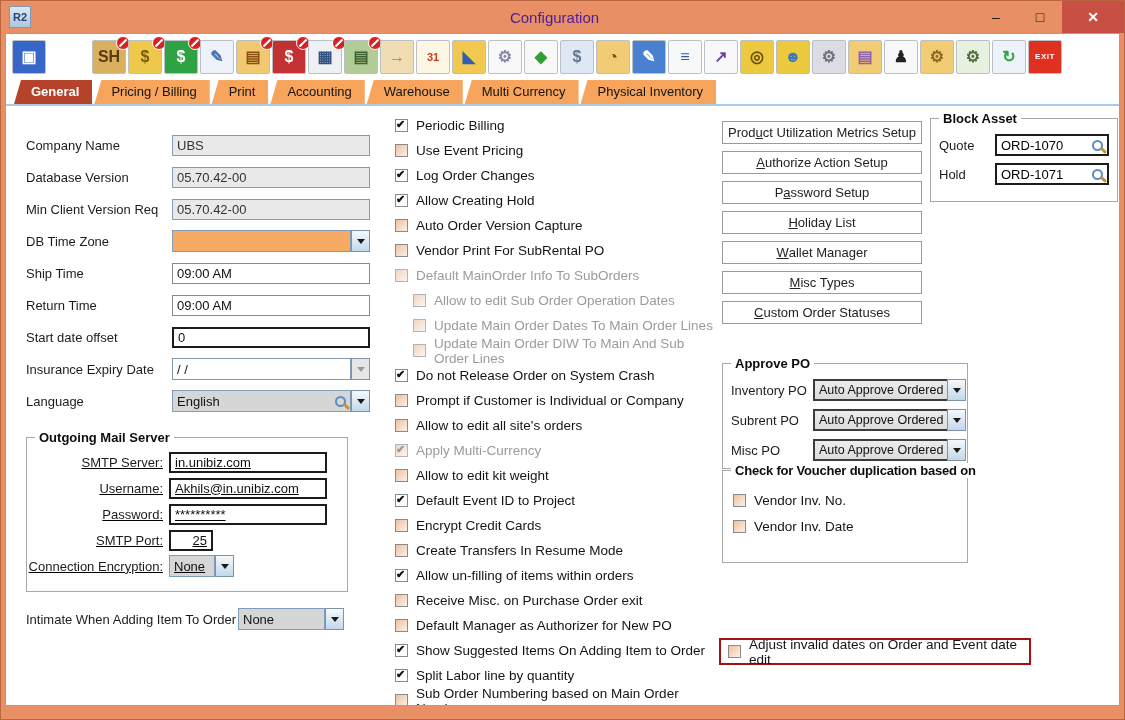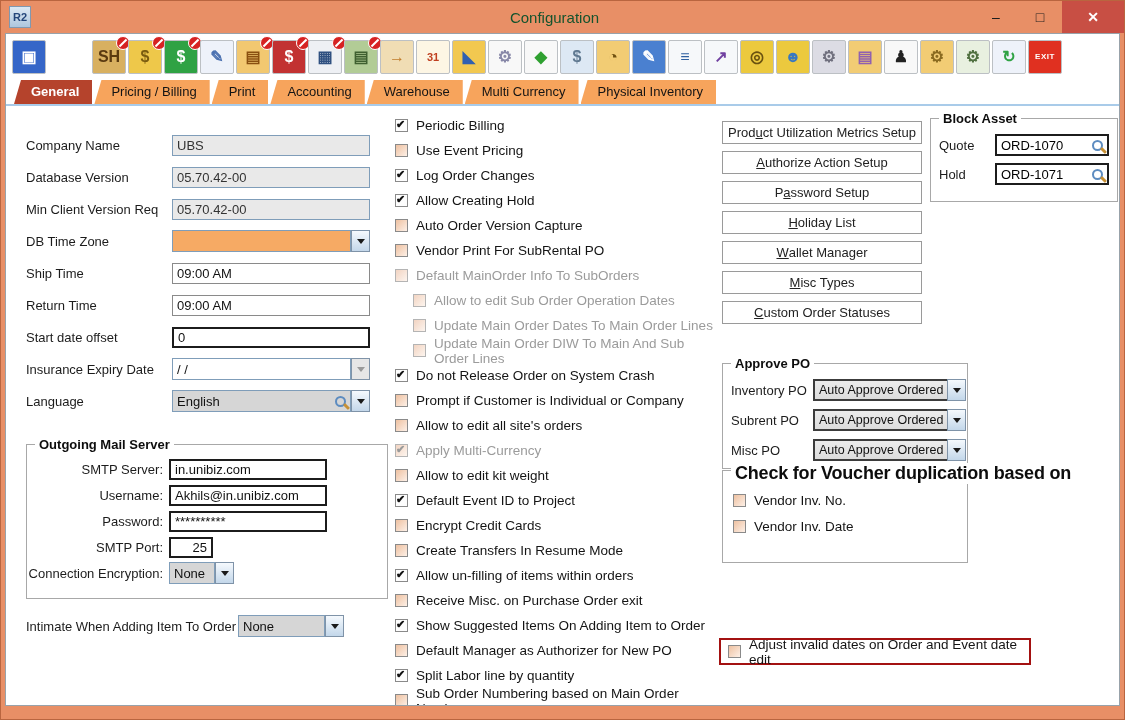--- a/index.html
+++ b/index.html
@@ -5,21 +5,21 @@
   * { box-sizing: border-box; margin: 0; padding: 0; }
   html,body { width:1125px; height:720px; overflow:hidden; }
   body { font-family:"Liberation Sans", sans-serif; font-size:13px; background:#fff; position:relative; }
 
   .window { position:absolute; inset:0; background:#e88f66; border:1px solid #b9653f; display:flex; flex-direction:column; }
 
   
   .titlebar { height:32px; display:flex; align-items:center; padding-left:8px; position:relative; flex:0 0 32px;gap:24px; }
   .app-icon { width:22px; height:22px; background:linear-gradient(#dce8f4,#aec6dd); border:1px solid #8098b0;
               color:#24457a; font-size:11px; font-weight:bold; display:flex; align-items:center; justify-content:center; z-index:2; }
-  .title { position:absolute; left:0; right:16px; text-align:center; font-size:15px; color:#14532d; }
+  .title { position:absolute; left:0; right:16px; text-align:center; font-size:15px; color:#4c1d95; }
   .winbtns { margin-left:auto; display:flex; height:100%; z-index:2; }
   .wbtn { width:44px; display:flex; align-items:center; justify-content:center; font-size:14px; color:#1d1d1d; cursor:default; }
   .wbtn.close { width:62px; background:#c84f44; color:#fff; font-weight:bold; }
 
   
   .inner { flex:1; margin:0 4px 13px 4px; background:#fff; border:1px solid #98a2aa; display:flex; flex-direction:column; overflow:hidden; }
 
   
   .toolbar { flex:0 0 46px; display:flex; align-items:center; padding:0 2px 0 6px; background:#fff; }
   .tool { width:34px; height:34px; border:1px solid #bcc0c4; border-radius:2px; margin-right:2px; position:relative;
@@ -58,21 +58,21 @@
   
   .group { position:relative; border:1px solid #a8a8a8; }
   .gtitle { position:absolute; top:-8px; left:8px; background:#fff; padding:0 4px; font-weight:bold; font-size:13px; color:#0d0d0d; white-space:nowrap; }
 
   
   .col-left { position:absolute; left:20px; top:28px; width:344px; }
   .frow { display:flex; align-items:center; height:22px; margin-bottom:10px; }
   .flabel { flex:0 0 146px; color:#1c1c1c; }
   .fctl { flex:1; display:flex; }
   .fctl > .input, .fctl > .combo { flex:1; }
-  .mailgroup { margin-top:32px; width:362px; padding:13px 10px 10px 0; }
+  .mailgroup { margin-top:25px; width:322px; padding:13px 10px 10px 0;text-decoration:underline; }
   .mrow { display:flex; align-items:center; height:22px; margin-bottom:4px; }
   .mlabel { flex:0 0 142px; text-align:right; padding-right:6px; color:#1c1c1c; }
   .mctl { display:flex; }
   .mctl .input { width:158px; }
   .mctl .input.small { width:44px; justify-content:flex-end; }
   .mctl .cval.small { flex:0 0 46px; }
   .intimate-row { margin-top:16px; display:flex; align-items:center; }
   .intimate-row .ilabel { flex:0 0 212px; color:#1c1c1c; }
   .intimate-combo { width:106px; }
   .intimate-combo .cval { background:#d6d6d6; }
@@ -98,21 +98,21 @@
   .block-asset { position:absolute; left:208px; top:4px; width:188px; height:84px; padding:14px 8px 0 8px; }
   .barow { display:flex; align-items:center; height:24px; margin-bottom:5px; }
   .balabel { flex:0 0 56px; color:#1c1c1c; }
   .bainput { flex:1; height:22px; border:2px solid #1c1c1c; display:flex; align-items:center; padding:0 4px; background:#fff; }
   .approve-po { position:absolute; left:0; top:249px; width:246px; height:106px; padding:13px 8px 0 8px; }
   .aprow { display:flex; align-items:center; height:26px; margin-bottom:4px; }
   .aplabel { flex:0 0 82px; color:#1c1c1c; }
   .acombo { display:flex; height:22px; flex:1; }
   .aval { flex:1; border:2px solid #3c3c3c; border-right:none; background:linear-gradient(#ececec,#dcdcdc); padding:0 4px; display:flex; align-items:center; font-size:12.5px; color:#111; white-space:nowrap; overflow:hidden; }
   .voucher { position:absolute; left:0; top:356px; width:246px; height:93px; padding:16px 8px 0 10px; }
-  .voucher .gtitle { font-size:18px; letter-spacing:-0.2px; }
+  .voucher .gtitle { font-size:13px; letter-spacing:-0.2px; }
   .update-open { position:absolute; left:0; top:461px; width:246px; height:63px; padding:12px 8px 0 10px; }
   .group .cbrow { height:26px; }
   .highlight-row { position:absolute; left:-3px; top:524px; width:312px; height:27px; border:2px solid #a31111;
                    display:flex; align-items:center; padding-left:7px; }
 </style>
 </head>
 <body>
 
 <div class="window">
   <div class="titlebar">
@@ -432,26 +432,26 @@
           </div>
           <div class="cbrow">
             <span class="cb checked"></span>
             <span class="cblabel">Allow un-filling of items within orders</span>
           </div>
           <div class="cbrow">
             <span class="cb"></span>
             <span class="cblabel">Receive Misc. on Purchase Order exit</span>
           </div>
           <div class="cbrow">
+            <span class="cb"></span>
+            <span class="cblabel">Default Manager as Authorizer for New PO</span>
+          </div>
+          <div class="cbrow">
             <span class="cb checked"></span>
             <span class="cblabel">Show Suggested Items On Adding Item to Order</span>
-          </div>
-          <div class="cbrow">
-            <span class="cb"></span>
-            <span class="cblabel">Default Manager as Authorizer for New PO</span>
           </div>
           <div class="cbrow">
             <span class="cb checked"></span>
             <span class="cblabel">Split Labor line by quantity</span>
           </div>
           <div class="cbrow">
             <span class="cb"></span>
             <span class="cblabel">Sub Order Numbering based on Main Order Number</span>
           </div>
         </div>

